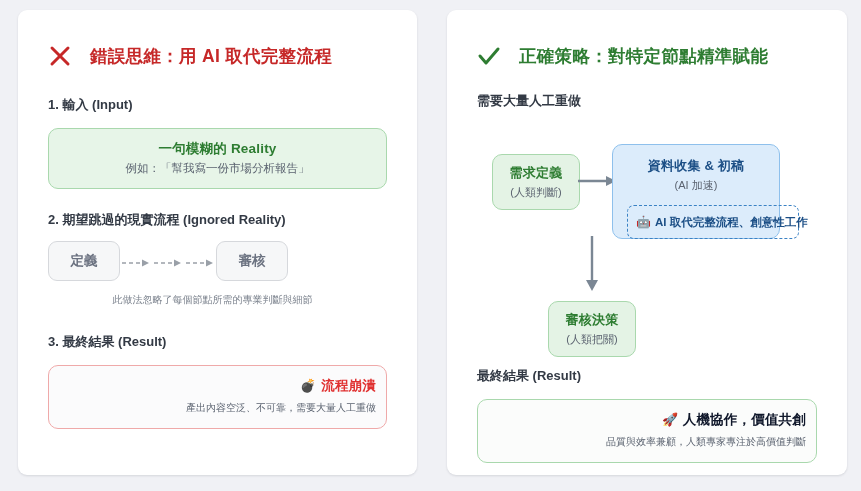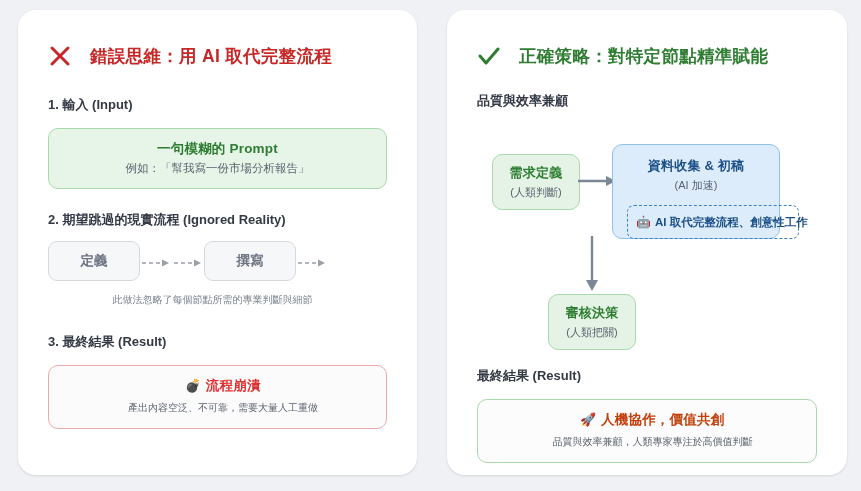--- a/index.html
+++ b/index.html
@@ -13,21 +13,21 @@
   .page {
     position: relative;
     width: 861px;
     height: 491px;
     display: flex;
     gap: 16px;
     padding: 10px 14px 16px 18px;
   }
   .card {
     background: #ffffff;
-    border-radius: 18px;
+    border-radius: 9px;
     box-shadow: 0 1px 3px rgba(16,24,40,0.07), 0 1px 2px rgba(16,24,40,0.05);
     position: relative;
     overflow: hidden;
   }
   .card-left  { width: 405px; }
   .card-right { width: 406px; margin-left: 14px; }
 
   
   .card-head {
     display: flex;
@@ -75,21 +75,21 @@
     margin-top: 3px;
   }
 
   .chips-row {
     display: flex;
     align-items: center;
     margin: 12px 0 0 30px;
     width: 390px;
   }
   .chip {
-    width: 92px;
+    width: 72px;
     height: 40px;
     border: 1px solid #d6d8dc;
     border-radius: 9px;
     background: #f6f7f8;
     display: flex;
     align-items: center;
     justify-content: center;
     font-size: 13.5px;
     font-weight: bold;
     color: #6b7280;
@@ -104,28 +104,28 @@
     text-align: center;
     font-size: 10px;
     color: #7b828d;
     margin: 12px 40px 0 30px;
   }
 
   .result-box {
     margin: 14px 30px 0 30px;
     border-radius: 10px;
     padding: 11px 10px 13px 21px;
-    text-align: center;
+    text-align: right;
   }
   .result-bad  { background: #fbfbfc; border: 1px solid #efa9a9; }
   .result-good { background: #fbfcfb; border: 1px solid #a9d8ad; }
   .result-title { font-size: 13.5px; font-weight: bold; letter-spacing: .2px; }
   .result-title .emoji { font-size: 13px; margin-right: 4px; }
   .result-title-bad  { color: #e03131; }
-  .result-title-good { color: #c2410c; }
+  .result-title-good { color: #0f172a; }
   .result-sub { font-size: 10px; color: #5b6370; margin-top: 6px; }
 
   
   .flow { position: relative; margin-top: 16px; height: 235px; }
 
   .node {
     position: absolute;
     border-radius: 10px;
     display: flex;
     flex-direction: column;
@@ -141,21 +141,21 @@
     background: #dcecfb;
     border: 1px solid #8ec0ec;
   }
   .node-title { font-size: 13px; font-weight: bold; letter-spacing: .2px; }
   .node-title-green { color: #2e7d32; }
   .node-title-blue  { color: #1c4f86; }
   .node-sub { font-size: 11px; color: #5b6370; margin-top: 3px; }
 
   #node-demand  { left: 45px;  top: 28px;  width: 88px;  height: 56px; }
   #node-ai      { left: 165px; top: 18px;  width: 168px; height: 95px; align-items:center; justify-content:flex-start; padding-top:12px; }
-  #node-review  { left: 101px; top: 168px; width: 88px;  height: 56px; }
+  #node-review  { left: 101px; top: 175px; width: 88px;  height: 56px; }
 
   .dashed-chip {
     position: absolute;
     left: 180px;
     top: 79px;
     width: 172px;
     height: 34px;
     border: 1px dashed #3b82c4;
     border-radius: 7px;
     display: flex;
@@ -190,21 +190,21 @@
         </svg>
       </span>
       <span class="head-title title-bad">錯誤思維：用 AI 取代完整流程</span>
     </div>
 
     <div class="left-body">
 
       <div class="section-title">1. 輸入 (Input)</div>
 
       <div class="prompt-box">
-        <div class="prompt-title">一句模糊的 Prompt</div>
+        <div class="prompt-title">一句模糊的 Reality</div>
         <div class="prompt-sub">例如：「幫我寫一份市場分析報告」</div>
       </div>
 
       <div style="height:22px"></div>
 
       <div class="section-title">2. 期望跳過的現實流程 (Ignored Reality)</div>
 
       <div class="chips-row">
         <div class="chip">定義</div>
         <span class="chip-arrow">
@@ -212,27 +212,27 @@
             <line x1="2" y1="6" x2="22" y2="6" stroke="#9aa0a8" stroke-width="1.6" stroke-dasharray="4 3"></line>
             <polygon points="22,2.5 29,6 22,9.5" fill="#9aa0a8"></polygon>
           </svg>
         </span>
         <span class="chip-arrow">
           <svg viewBox="0 0 32 12" width="32" height="12">
             <line x1="2" y1="6" x2="22" y2="6" stroke="#9aa0a8" stroke-width="1.6" stroke-dasharray="4 3"></line>
             <polygon points="22,2.5 29,6 22,9.5" fill="#9aa0a8"></polygon>
           </svg>
         </span>
-        <div class="chip">撰寫</div>
         <span class="chip-arrow">
           <svg viewBox="0 0 32 12" width="32" height="12">
             <line x1="2" y1="6" x2="22" y2="6" stroke="#9aa0a8" stroke-width="1.6" stroke-dasharray="4 3"></line>
             <polygon points="22,2.5 29,6 22,9.5" fill="#9aa0a8"></polygon>
           </svg>
         </span>
+        <div class="chip">審核</div>
       </div>
 
       <div class="note-line">此做法忽略了每個節點所需的專業判斷與細節</div>
 
       <div style="height:26px"></div>
 
       <div class="section-title">3. 最終結果 (Result)</div>
 
       <div class="result-box result-bad">
         <div class="result-title result-title-bad">
@@ -249,21 +249,21 @@
       <span class="head-icon">
         <svg viewBox="0 0 24 24" width="24" height="24" fill="none" stroke="#2e7d32" stroke-width="3" stroke-linecap="round" stroke-linejoin="round">
           <polyline points="3,12 9,19 21,5"></polyline>
         </svg>
       </span>
       <span class="head-title title-good">正確策略：對特定節點精準賦能</span>
     </div>
 
     <div style="padding-top:24px">
 
-      <div class="section-title">品質與效率兼顧</div>
+      <div class="section-title">需要大量人工重做</div>
 
       <div class="flow">
 
         <div class="node node-green" id="node-demand">
           <div class="node-title node-title-green">需求定義</div>
           <div class="node-sub">(人類判斷)</div>
         </div>
 
         <span class="arrow-right">
           <svg viewBox="0 0 40 16" width="40" height="16">

